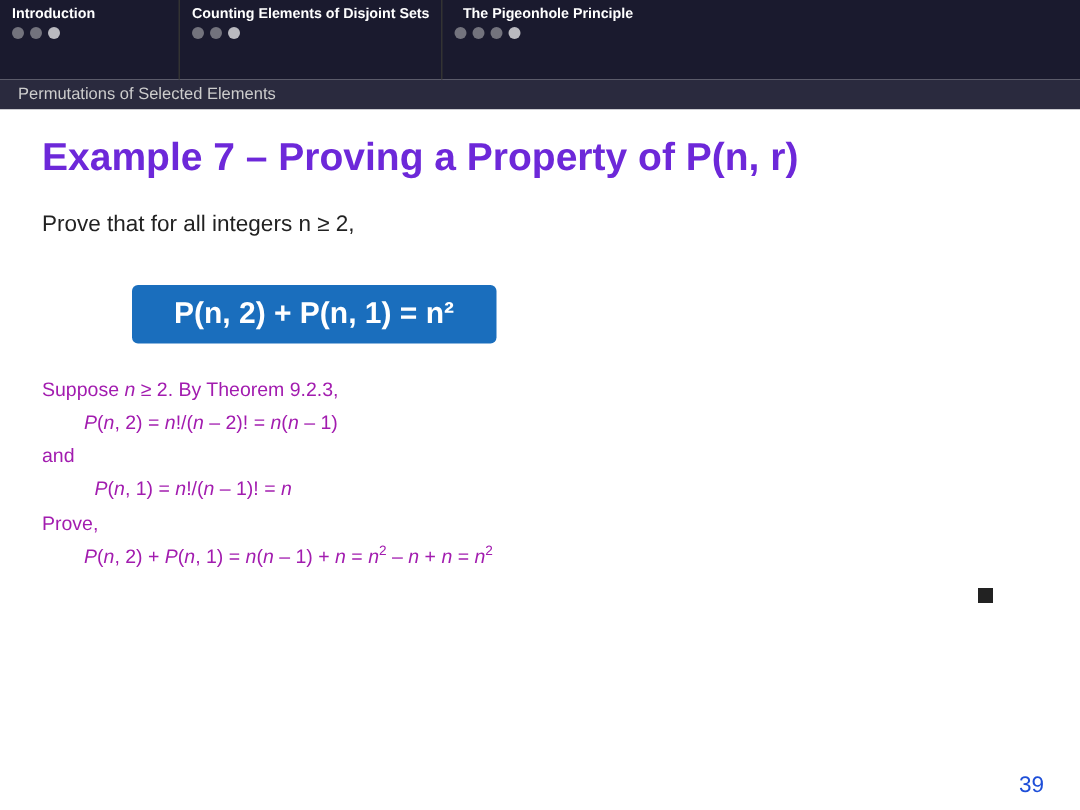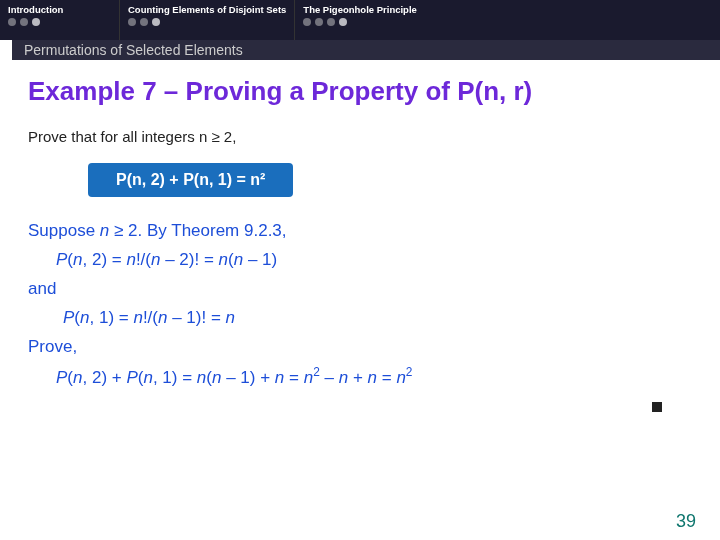--- a/index.html
+++ b/index.html
@@ -11,21 +11,21 @@
       overflow: hidden;
       position: relative;
     }
 
     
     .top-nav {
       display: flex;
       flex-direction: row;
       background: #1a1a2e;
       color: #fff;
-      height: 40px;
+      height: 53px;
       align-items: stretch;
       font-size: 10px;
     }
     .nav-section {
       display: flex;
       flex-direction: column;
       justify-content: flex-start;
       padding: 4px 8px;
       min-width: 120px;
       border-right: 1px solid #333;
@@ -54,67 +54,66 @@
     }
     .dot.filled {
       background: #ccc;
       opacity: 0.5;
     }
 
     
     .subtitle-bar {
       background: #2a2a3e;
       color: #ccc;
-      font-size: 14px;
+      font-size: 11px;
       padding: 3px 12px;
       height: 20px;
       display: flex;
       align-items: center;
-      margin-left: 12px;
     }
 
     
     .main-content {
       padding: 16px 28px 12px 28px;
       background: #fff;
     }
 
     .example-title {
       font-size: 26px;
       font-weight: bold;
       color: #6d28d9;
       margin-bottom: 18px;
       line-height: 1.2;
     }
 
     .body-text {
       font-size: 15px;
       color: #222;
-      margin-bottom: 6px;
+      margin-bottom: 20px;
       line-height: 1.6;
     }
 
     .highlight-box {
       background: #1a6ebd;
       color: #fff;
       display: inline-block;
       padding: 8px 28px;
       border-radius: 4px;
-      font-size: 16px;
+      font-size: 20px;
       font-weight: bold;
       margin: 8px 0 16px 60px;
     }
 
     .proof-section {
       margin-top: 4px;
     }
 
     .proof-line {
-      font-size: 17px;
-      color: #1d4ed8;
+      font-size: 13px;
+      color: #a21caf;
       line-height: 1.7;
       margin-left: 0;
     }
     .proof-line.indent1 {
       margin-left: 28px;
     }
     .proof-line.indent2 {
       margin-left: 35px;
     }
 
@@ -124,22 +123,22 @@
       background: #222;
       display: inline-block;
       margin-left: 560px;
       margin-top: 4px;
     }
 
     .page-number {
       position: absolute;
       bottom: 8px;
       right: 24px;
-      font-size: 18px;
-      color: #0f766e;
+      font-size: 15px;
+      color: #1d4ed8;
     }
 
     sup { font-size: 0.7em; vertical-align: super; }
   </style>
 </head>
 <body>
 
 <div class="top-nav">
   <div class="nav-section">
     <span class="nav-section-title">Introduction</span>
@@ -150,21 +149,21 @@
     </div>
   </div>
   <div class="nav-section" style="min-width:160px;">
     <span class="nav-section-title">Counting Elements of Disjoint Sets</span>
     <div class="nav-dots">
       <span class="dot filled"></span>
       <span class="dot filled"></span>
       <span class="dot"></span>
     </div>
   </div>
-  <div class="nav-section" style="min-width:140px;">
+  <div class="nav-section" style="min-width:140px;text-align:center;">
     <span class="nav-section-title">The Pigeonhole Principle</span>
     <div class="nav-dots">
       <span class="dot filled"></span>
       <span class="dot filled"></span>
       <span class="dot filled"></span>
       <span class="dot"></span>
     </div>
   </div>
 </div>
 

